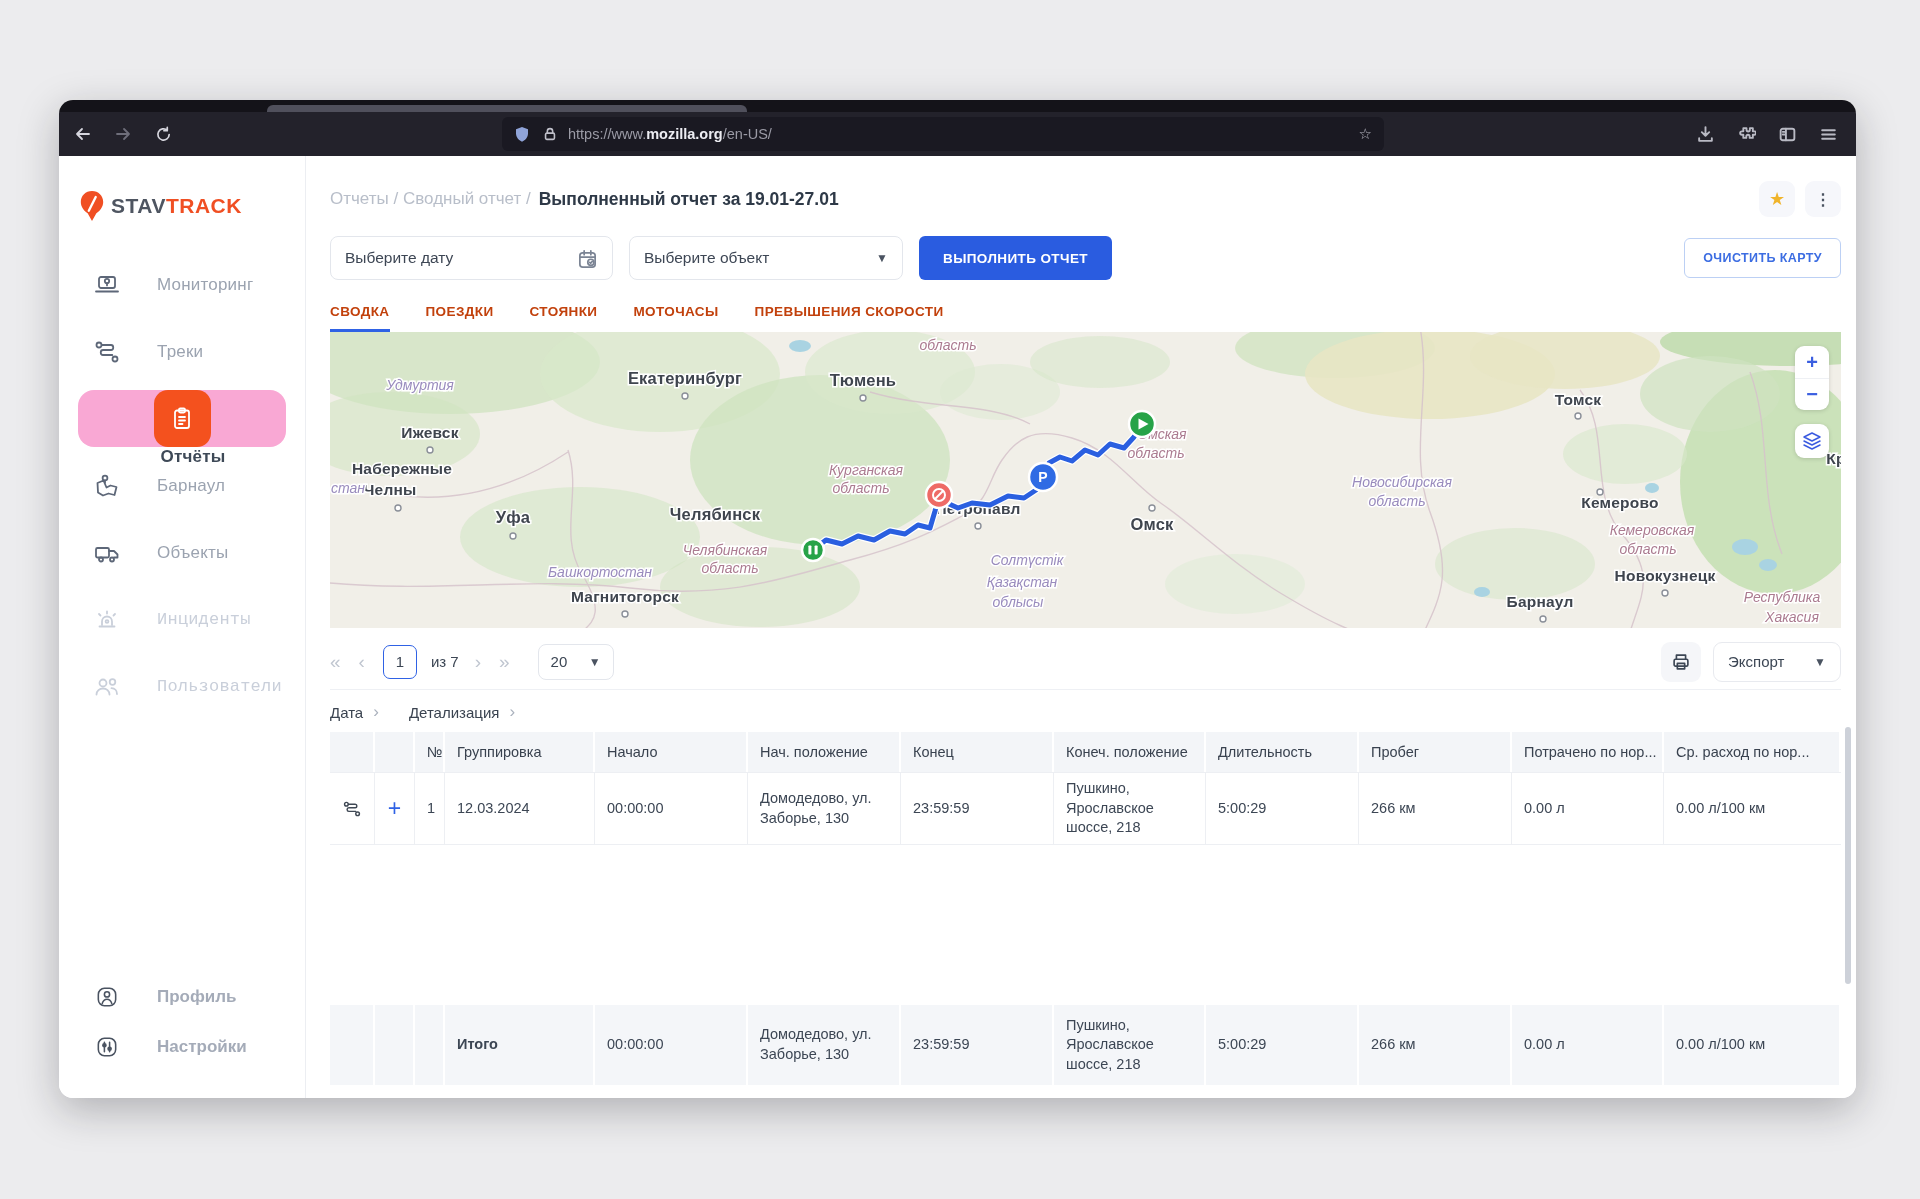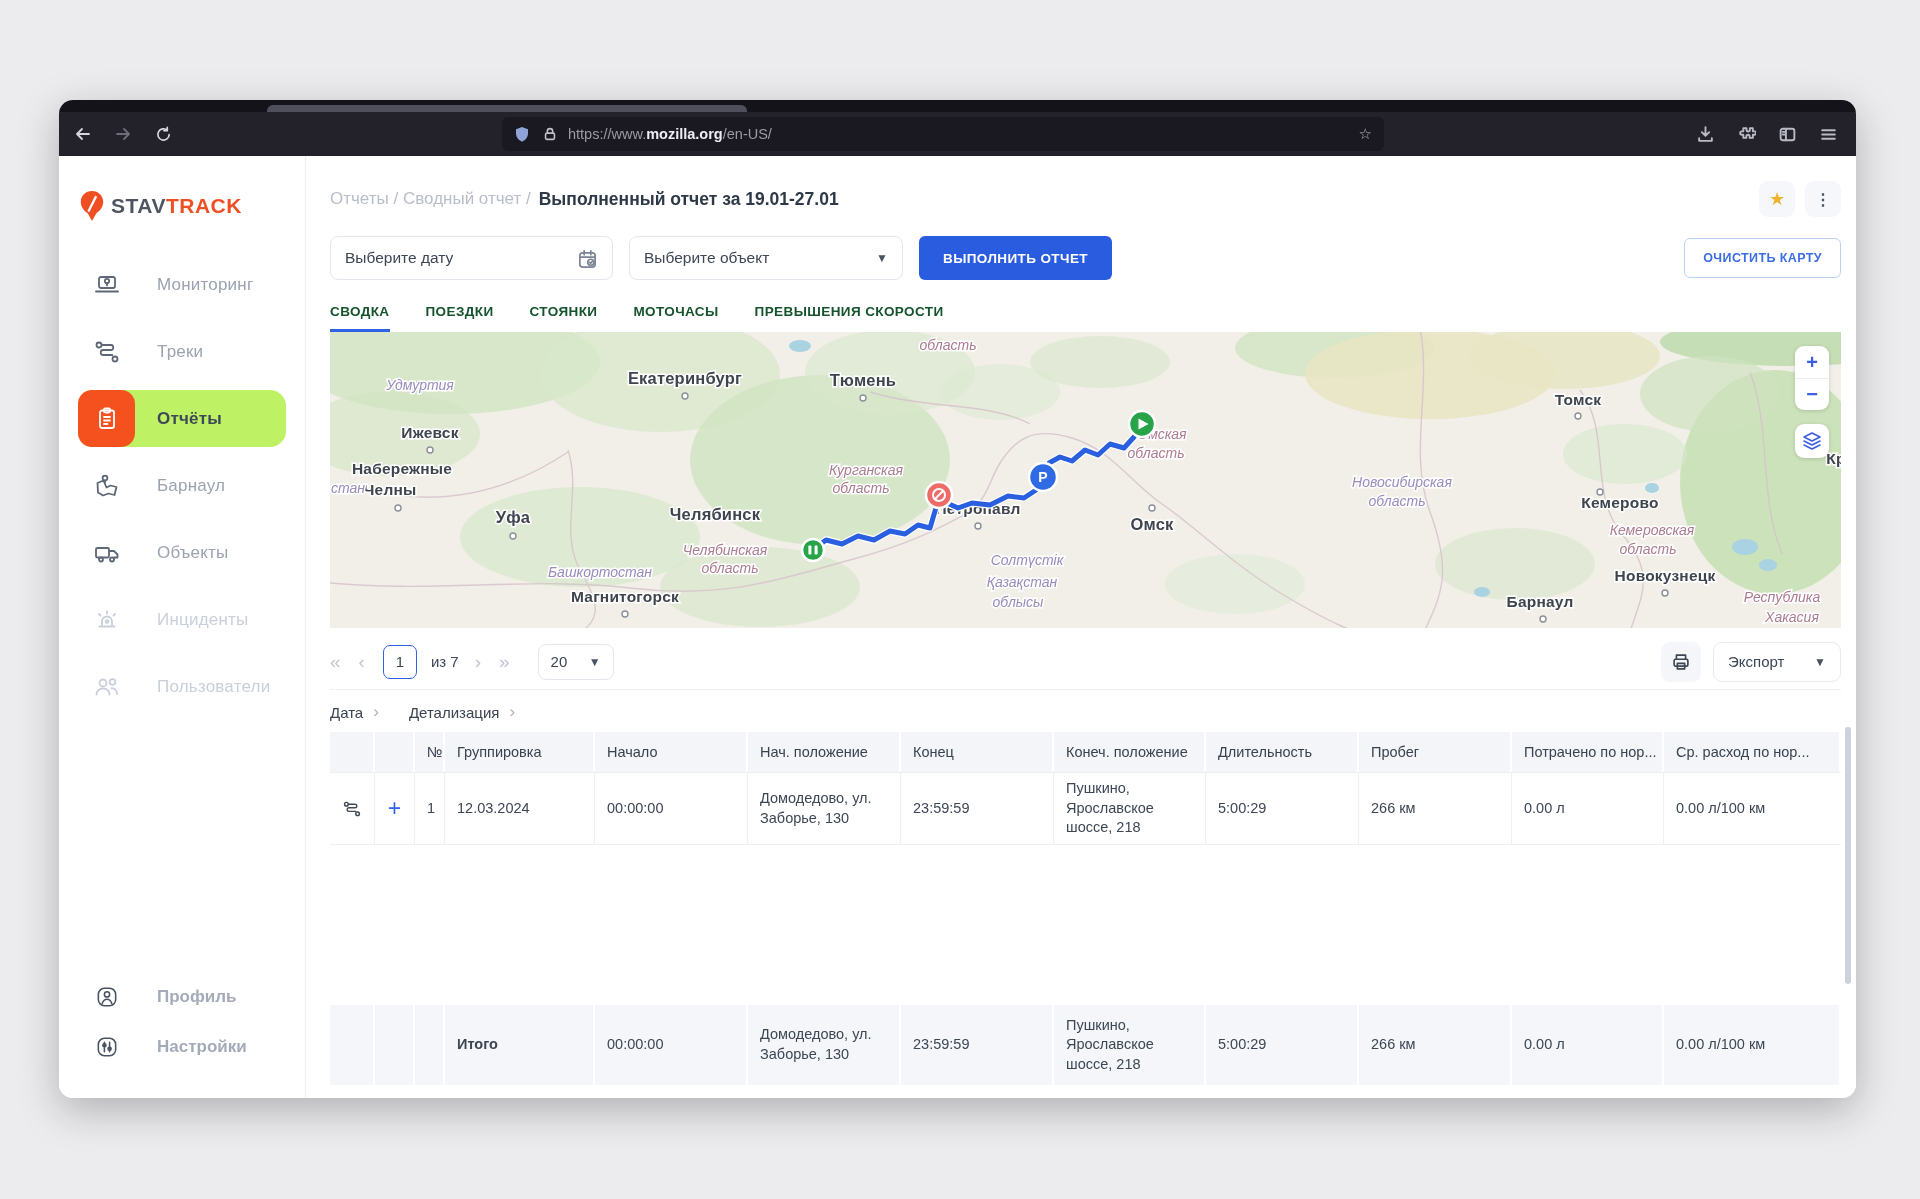--- a/index.html
+++ b/index.html
@@ -35,24 +35,24 @@
     flex-direction:column; padding-top:34px; }
   .logo { display:flex; align-items:center; margin-left:20px; }
   .logo-text { font-size:21px; font-weight:800; letter-spacing:.5px; margin-left:6px; }
   .logo-text .stav { color:#4e5561; } .logo-text .track { color:#f04f23; }
   .menu { margin-top:34px; margin-left:19px; }
   .m-item { width:208px; height:57px; display:flex; align-items:center;
     border-radius:16px; margin-bottom:10px; cursor:pointer; color:#5d6778; }
   .m-item .tile { width:57px; height:57px; border-radius:14px; display:grid;
     place-items:center; flex:none; }
   .m-item .lbl { margin-left:22px; font-size:17px; color:#9ba3b0; letter-spacing:.2px; }
-  .m-item.active { background:#bef264; }
+  .m-item.active { background:#f9a8d4;flex-direction:column; }
   .m-item.active .tile { background:#f4511e; color:#fff; }
   .m-item.active .lbl { color:#3e4957; font-weight:600; }
-  .m-item.disabled { color:#c9cfda; }
+  .m-item.disabled { color:#c9cfda;font-family:Liberation Mono, monospace; }
   .m-item.disabled .lbl { color:#c9cfda; }
   .side-footer { margin:0 0 26px 19px; }
   .f-item { width:208px; height:50px; display:flex; align-items:center; cursor:pointer;
     color:#4a5361; }
   .f-item .tile { width:57px; display:grid; place-items:center; flex:none; }
   .f-item .lbl { margin-left:22px; font-size:17px; color:#a4abb8;font-weight:bold; }
   .spacer { flex:1; }
 
   
   .main { flex:1; padding:0 15px 0 24px; position:relative; min-width:0; }
@@ -76,21 +76,21 @@
   .obj-sel { width:274px; justify-content:space-between; cursor:pointer;border-radius:8px; }
   .caret { color:#4a5361; font-size:12px; }
   .btn-primary { height:44px; padding:0 24px; background:#2a5ce0; color:#fff;
     border:none; border-radius:6px; font-size:13.5px; font-weight:700;
     letter-spacing:.4px; cursor:pointer; font-family:inherit; }
   .btn-clear { margin-left:auto; height:40px; padding:0 18px; background:#fff;
     color:#3c6de2; border:1px solid #bcd0f4; border-radius:6px; font-size:12.5px;
     font-weight:700; letter-spacing:.4px; cursor:pointer; font-family:inherit; }
 
   .tabs { margin-top:24px; display:flex; gap:36px; }
-  .tab { font-size:13.5px; font-weight:700; letter-spacing:.4px; color:#14532d;
+  .tab { font-size:13.5px; font-weight:700; letter-spacing:.4px; color:#c2410c;
     padding-bottom:10px; cursor:pointer; border-bottom:3px solid transparent; }
   .tab.active { border-bottom-color:#2f62e5; }
 
   
   .map { margin-top:0; height:296px; position:relative; background:#f1efe8;
     overflow:hidden; }
   .map svg.base { width:100%; height:100%; display:block; }
   .ml { paint-order:stroke; stroke:#fff; stroke-width:3px; text-anchor:middle; }
   .ml.city { fill:#3f454e; font-size:15.5px; font-weight:600; letter-spacing:.2px; }
   .ml.region { fill:#998bbd; font-style:italic; font-size:14px; }

